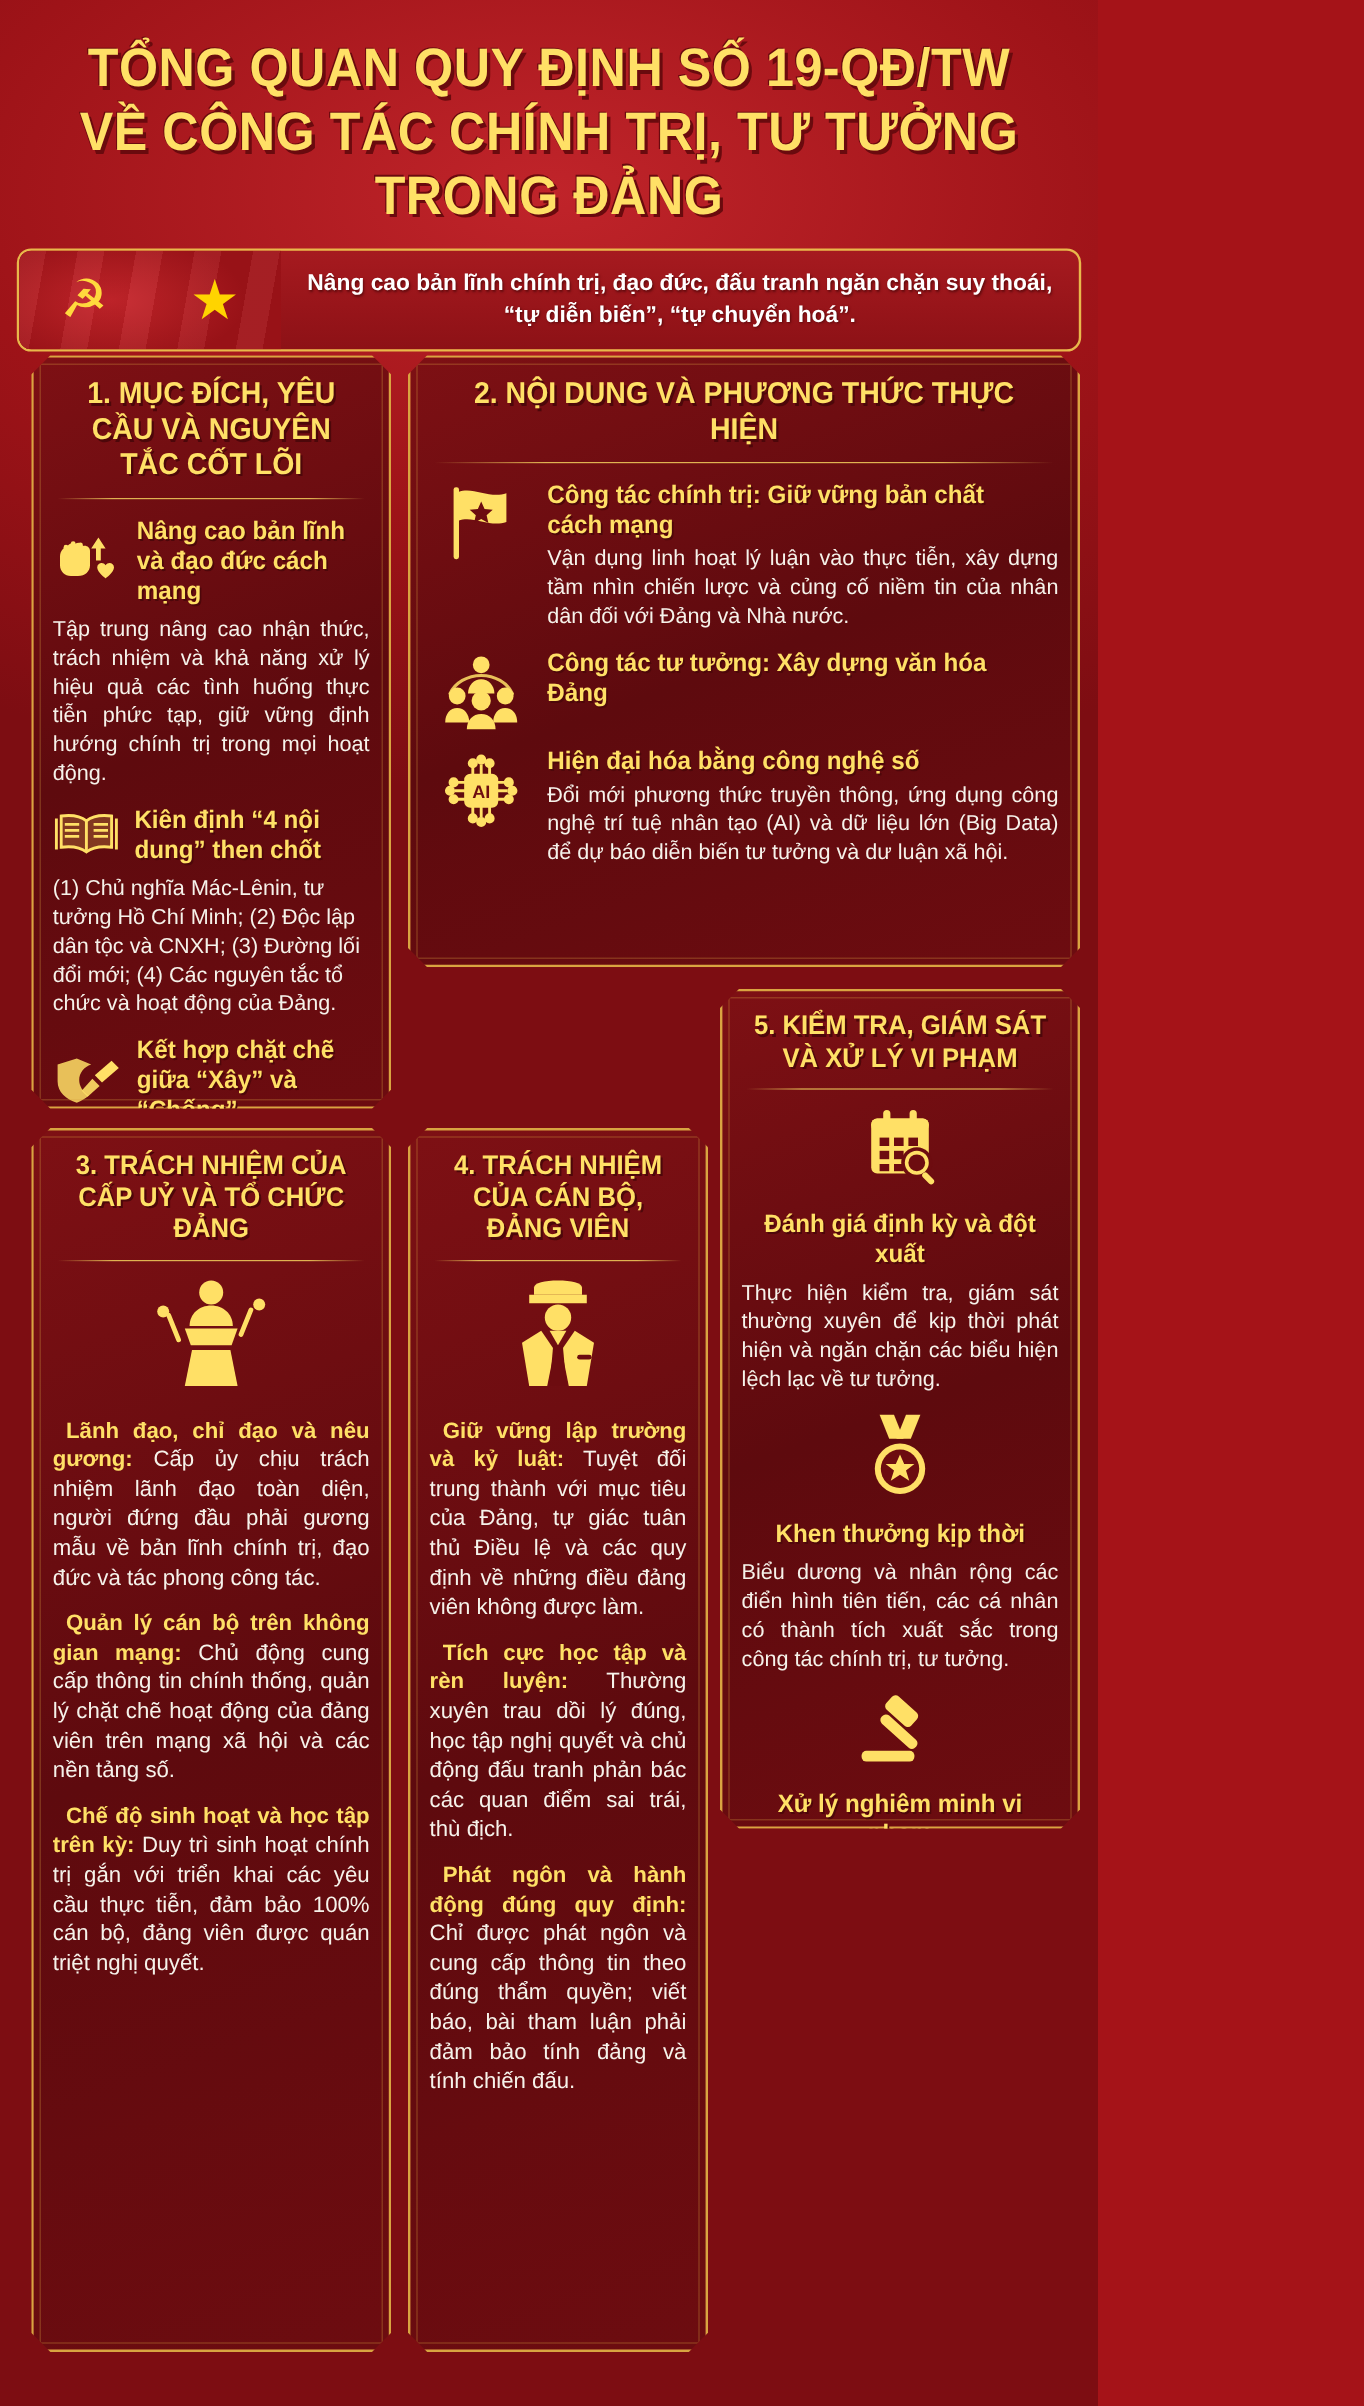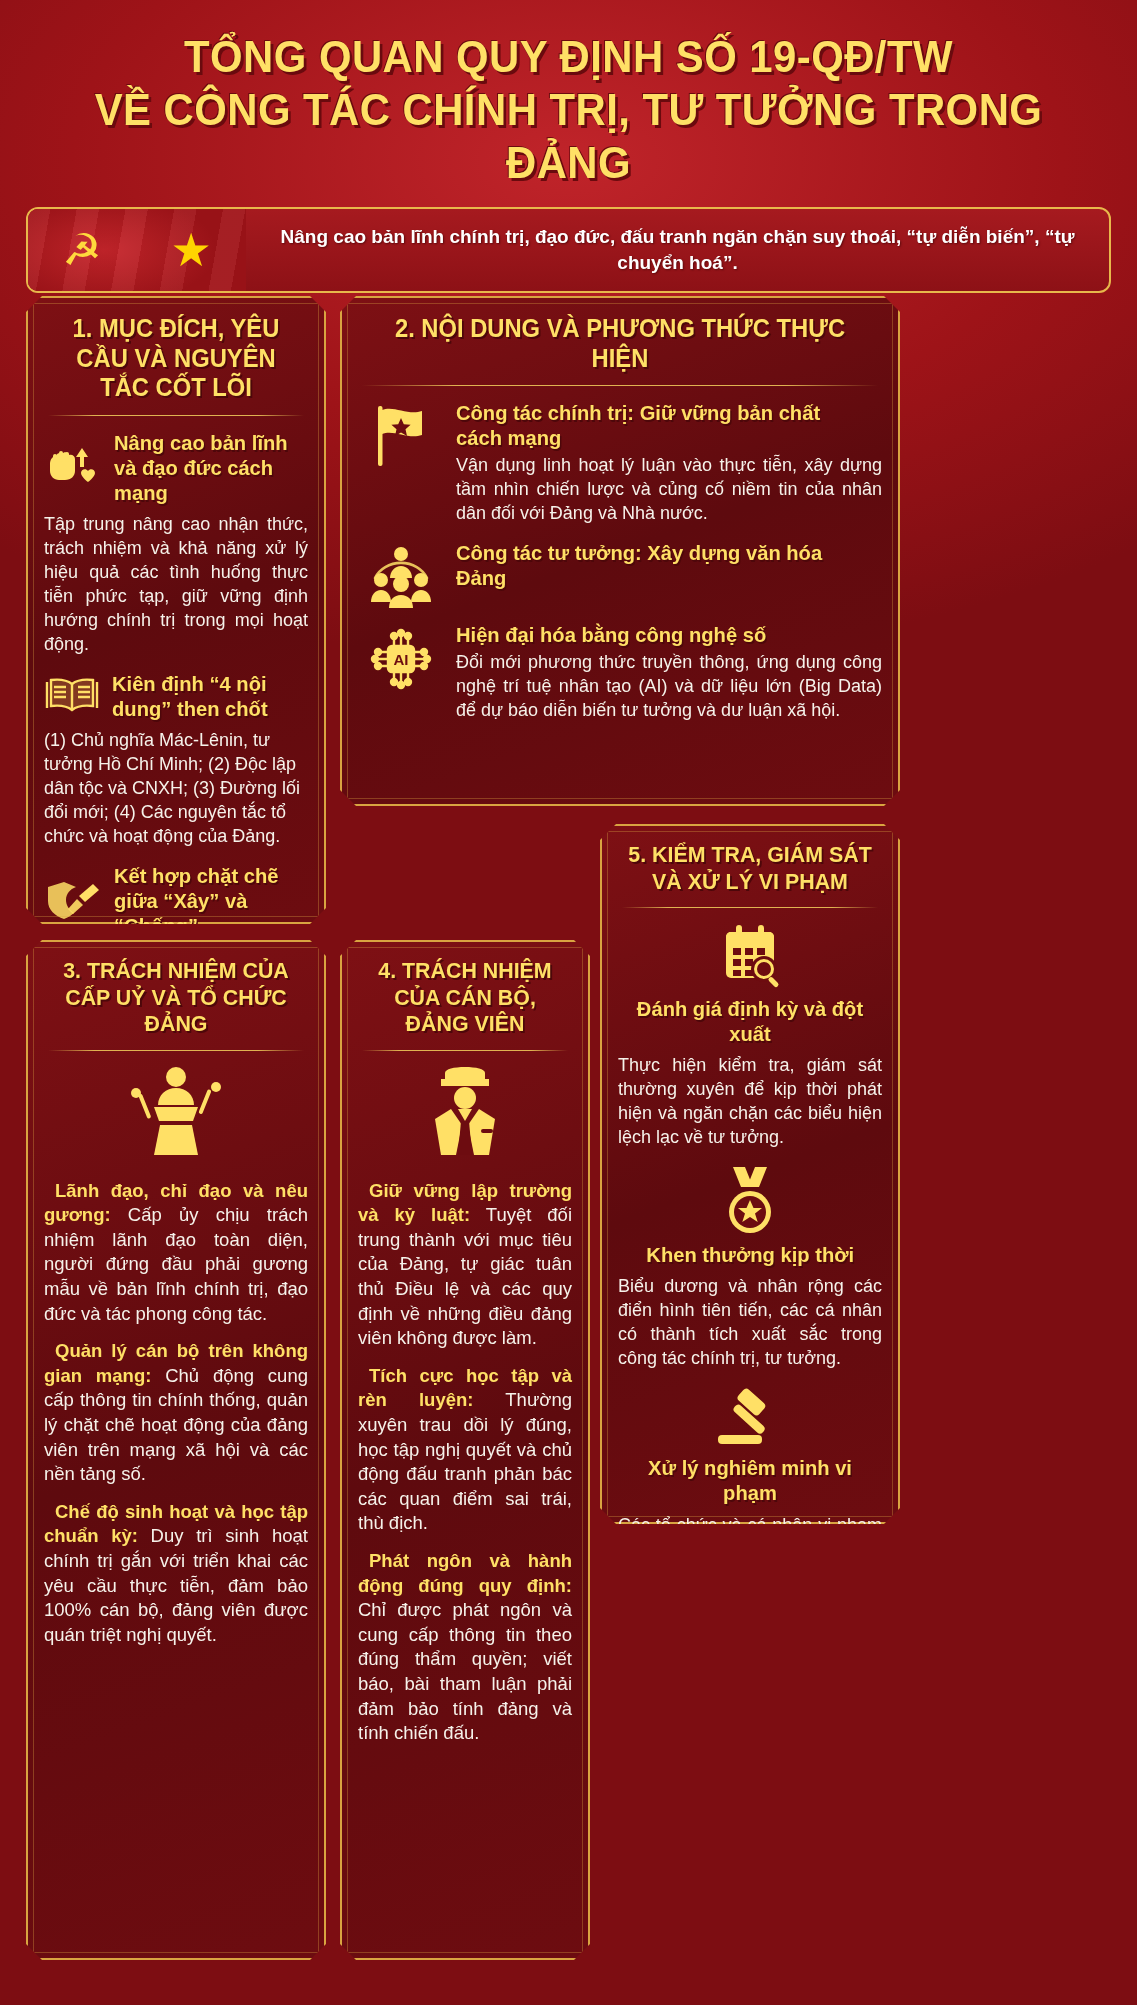--- a/index.html
+++ b/index.html
@@ -7,27 +7,27 @@
   body {
     width: 1137px;
     height: 2005px;
     background: #a51318;
     font-family: "Liberation Sans", sans-serif;
     overflow: hidden;
     position: relative;
   }
 
   .page {
-    width: 1137px;
+    width: 915px;
     height: 2005px;
     position: relative;
     background:
       radial-gradient(ellipse 900px 500px at 50% 8%, #c0242a 0%, #9e1318 55%, #7d0d12 100%),
       #9e1318;
-    padding: 0 18px;
+    padding: 0 6px;
   }
 
   
   .title-block {
     padding-top: 30px;
     text-align: center;
   }
   .title-line {
     font-family: "Liberation Sans Narrow", "Liberation Sans", sans-serif;
     font-weight: bold;
@@ -122,21 +122,21 @@
 
   .item { margin-bottom: 14px; }
   .item-head {
     display: flex;
     align-items: center;
     gap: 12px;
     margin-bottom: 8px;
   }
   .item-head.col {
     flex-direction: column;
-    gap: 6px;
+    gap: 18px;
   }
   .icon {
     flex-shrink: 0;
     color: #ffe066;
     display: flex;
     align-items: center;
     justify-content: center;
   }
   .item-title {
     color: #ffe066;
@@ -390,21 +390,21 @@
       </span>
     </div>
     <div>
       <p class="para">
         <b>Lãnh đạo, chỉ đạo và nêu gương:</b><span> Cấp ủy chịu trách nhiệm lãnh đạo toàn diện, người đứng đầu phải gương mẫu về bản lĩnh chính trị, đạo đức và tác phong công tác.</span>
       </p>
       <p class="para">
         <b>Quản lý cán bộ trên không gian mạng:</b><span> Chủ động cung cấp thông tin chính thống, quản lý chặt chẽ hoạt động của đảng viên trên mạng xã hội và các nền tảng số.</span>
       </p>
       <p class="para">
-        <b>Chế độ sinh hoạt và học tập chuẩn kỳ:</b><span> Duy trì sinh hoạt chính trị gắn với triển khai các yêu cầu thực tiễn, đảm bảo 100% cán bộ, đảng viên được quán triệt nghị quyết.</span>
+        <b>Chế độ sinh hoạt và học tập trên kỳ:</b><span> Duy trì sinh hoạt chính trị gắn với triển khai các yêu cầu thực tiễn, đảm bảo 100% cán bộ, đảng viên được quán triệt nghị quyết.</span>
       </p>
     </div>
   </div>
 
   <div class="card clip" id="card4">
     <div class="card-title small">4. TRÁCH NHIỆM CỦA CÁN BỘ, ĐẢNG VIÊN</div>
     <div class="rule"></div>
     <div style="text-align:center;margin:6px 0 18px 0">
       <span class="icon" style="display:inline-flex">
         <svg width="96" height="92" viewBox="0 0 96 92" fill="#ffe066">

